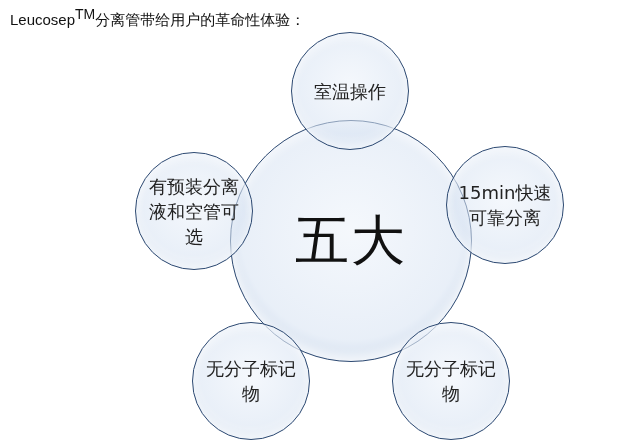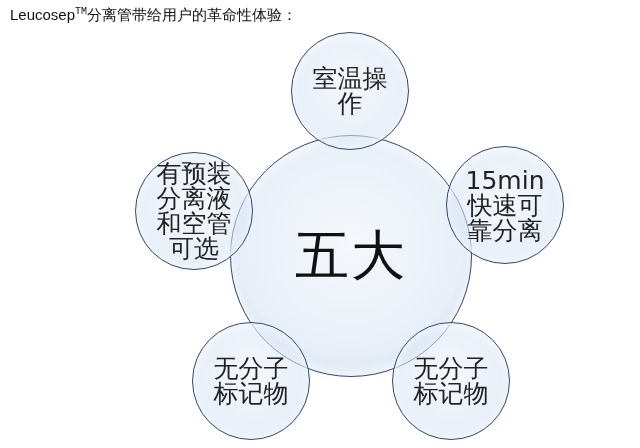--- a/index.html
+++ b/index.html
@@ -1,35 +1,35 @@
 <!DOCTYPE html>
 <html><head>
 <meta charset="utf-8">
 <style>
   html, body { margin:0; padding:0; }
   body { width:640px; height:448px; background:#ffffff; position:relative; overflow:hidden;
          font-family: "DejaVu Sans", "Liberation Sans", sans-serif; }
   .title { position:absolute; left:10px; top:6px; font-size:15px; color:#111; white-space:nowrap;
            font-family: "Liberation Sans", "DejaVu Sans", sans-serif; }
-  .title sup { font-size:10px;font-family:Liberation Mono, monospace; }
+  .title sup { font-size:14px; }
   .bubble { position:absolute; border-radius:50%; box-sizing:border-box;
             border:1.5px solid #2e4a72;
             background: radial-gradient(circle at 50% 45%, rgba(236,242,250,0.55) 0%, rgba(214,226,242,0.55) 62%, rgba(150,178,214,0.6) 88%, rgba(88,120,168,0.75) 100%);
             box-shadow: inset 0 -6px 10px rgba(255,255,255,0.7), inset 0 6px 8px rgba(255,255,255,0.5);
             display:flex; align-items:center; justify-content:center; text-align:center; color:#222; }
   .bubble .label { font-size:20px; line-height:26px; font-family:"DejaVu Sans", sans-serif; }
-  .center { left:230px; top:135px; width:242px; height:242px; z-index:1; }
+  .center { left:230px; top:120px; width:242px; height:242px; z-index:1; }
   .center .label { font-size:54px; line-height:66px; color:#111; letter-spacing:2px; }
   .sat { width:118px; height:118px; z-index:2; }
   .top { left:291px; top:32px; }
   .left { left:135px; top:152px; }
   .right { left:446px; top:146px; }
   .bl { left:192px; top:322px;align-items:center; }
   .br { left:392px; top:322px; }
-  .sat .label { width:96px; font-size:25px; line-height:25px; }
+  .sat .label { width:96px; font-size:18px; line-height:25px; }
 </style>
 </head>
 <body>
 
 <div class="title"><span>Leucosep</span><sup>TM</sup><span>分离管带给用户的革命性体验：</span></div>
 
 <div class="bubble center">
   <div class="label">
     <div>五大</div>
   </div>

